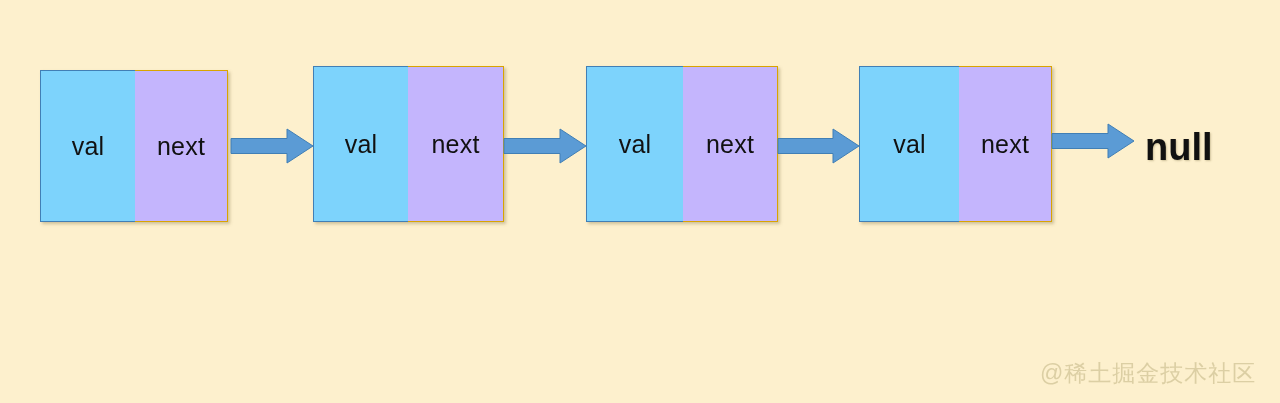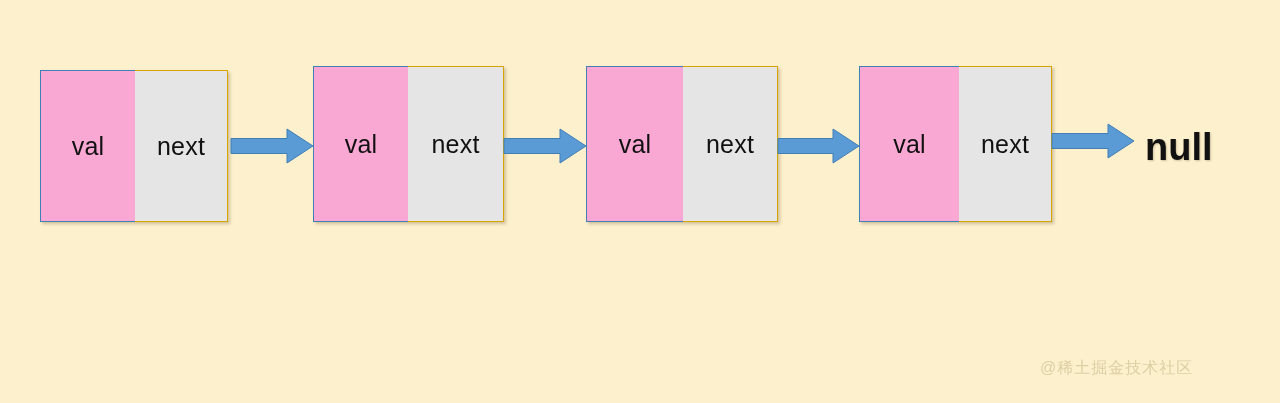--- a/index.html
+++ b/index.html
@@ -33,26 +33,26 @@
     align-items: center;
     justify-content: center;
     box-sizing: border-box;
     font-size: 25px;
     line-height: 1;
     color: #111111;
     letter-spacing: 0.2px;
     user-select: none;
   }
   .cell-val {
-    background: #f9a8d4;
+    background: #7dd3fc;
     border: 1px solid #417FB5;
     border-right: none;
   }
   .cell-next {
-    background: #e5e5e5;
+    background: #c4b5fd;
     border: 1px solid #D9A400;
     border-left: none;
   }
 
   
   .arrow {
     position: absolute;
   }
   .arrow svg {
     display: block;
@@ -67,21 +67,21 @@
     color: #111111;
     line-height: 1;
     white-space: nowrap;
     user-select: none;
     text-shadow: 1px 1px 2px rgba(120, 105, 60, 0.35);
   }
 
   
   .watermark {
     position: absolute;
-    font-size: 16px;
+    font-size: 23px;
     color: #DCCFA4;
     letter-spacing: 1px;
     white-space: nowrap;
     user-select: none;
   }
 </style>
 </head>
 <body>
 
 <div id="canvas">

